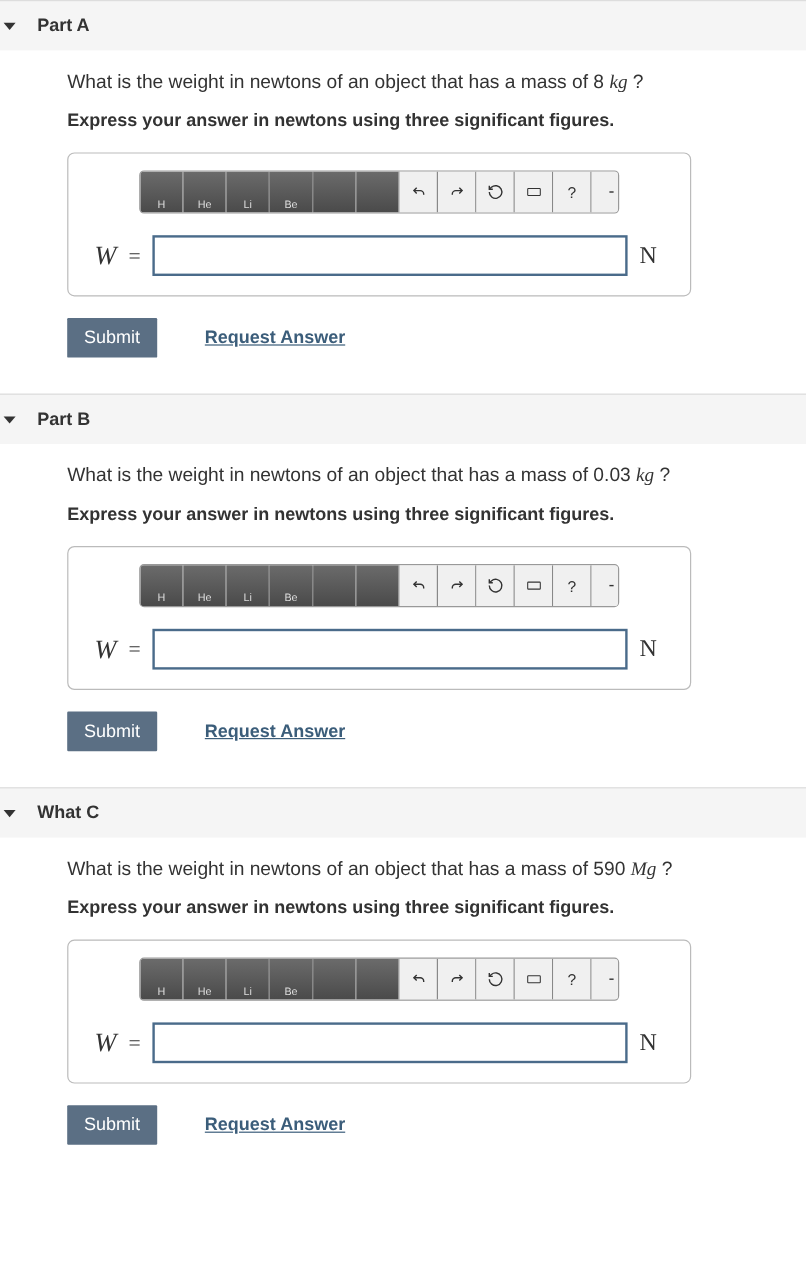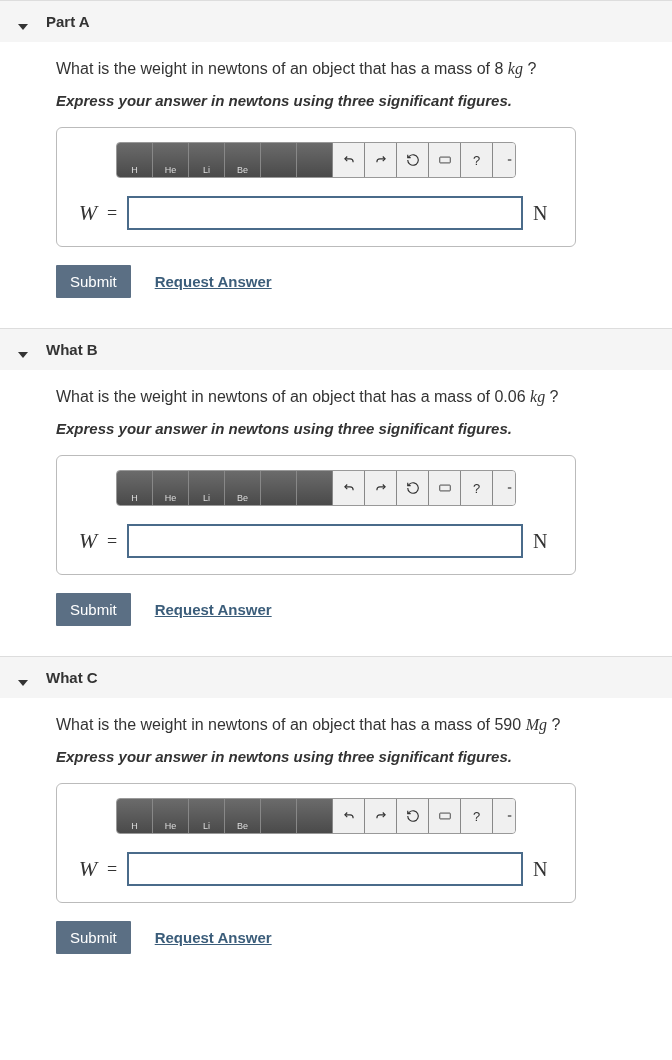--- a/index.html
+++ b/index.html
@@ -11,23 +11,23 @@
     color: #333;
     background: #fff;
     width: 672px;
   }
   .part {
     margin-bottom: 20px;
   }
   .part-header {
     background: #f5f5f5;
     border-top: 1px solid #ddd;
-    padding: 12px 18px;
-    display: flex;
-    align-items: flex-end;
+    padding: 12px 3px;
+    display: flex;
+    align-items: center;
     gap: 18px;
     cursor: pointer;
   }
   .caret-down {
     display: inline-block;
     width: 0; height: 0;
     border-left: 5px solid transparent;
     border-right: 5px solid transparent;
     border-top: 6px solid #333;
   }
@@ -46,21 +46,20 @@
   }
   .question .unit {
     font-family: 'Times New Roman', serif;
     font-style: italic;
   }
   .instruction {
     font-weight: bold;
     font-size: 15px;
     color: #333;
     margin-bottom: 18px;
-    font-style: italic;
   }
   .answer-box {
     border: 1px solid #bbb;
     border-radius: 6px;
     padding: 14px 14px 16px 14px;
     margin-bottom: 18px;
     width: 520px;
   }
   .toolbar {
     display: flex;
@@ -144,20 +143,21 @@
     font-size: 15px;
     cursor: pointer;
     border-radius: 1px;
   }
   .request-link {
     color: #3b5d7a;
     font-weight: bold;
     text-decoration: underline;
     font-size: 15px;
     cursor: pointer;
+    margin-left: 16px;
   }
 </style>
 </head>
 <body>
 
 <div id="container">
     <div class="part">
       <div class="part-header">
         <span class="caret-down"></span>
         <span class="part-title">Part A</span>
@@ -215,24 +215,24 @@
         </div>
         <div class="action-row">
           <button class="submit-btn">Submit</button>
           <a class="request-link">Request Answer</a>
         </div>
       </div>
     </div>
     <div class="part">
       <div class="part-header">
         <span class="caret-down"></span>
-        <span class="part-title">What B</span>
+        <span class="part-title">Part B</span>
       </div>
       <div class="part-body">
-        <div class="question"><span>What is the weight in newtons of an object that has a mass of </span><span>0.06</span> <span class="unit">kg</span><span> ?</span></div>
+        <div class="question"><span>What is the weight in newtons of an object that has a mass of </span><span>0.03</span> <span class="unit">kg</span><span> ?</span></div>
         <div class="instruction">Express your answer in newtons using three significant figures.</div>
         <div class="answer-box">
           <div class="toolbar">
             <div class="tb-btn">H</div>
             <div class="tb-btn">He</div>
             <div class="tb-btn">Li</div>
             <div class="tb-btn">Be</div>
             <div class="tb-btn"></div>
             <div class="tb-btn"></div>
             <div class="tb-btn light">

